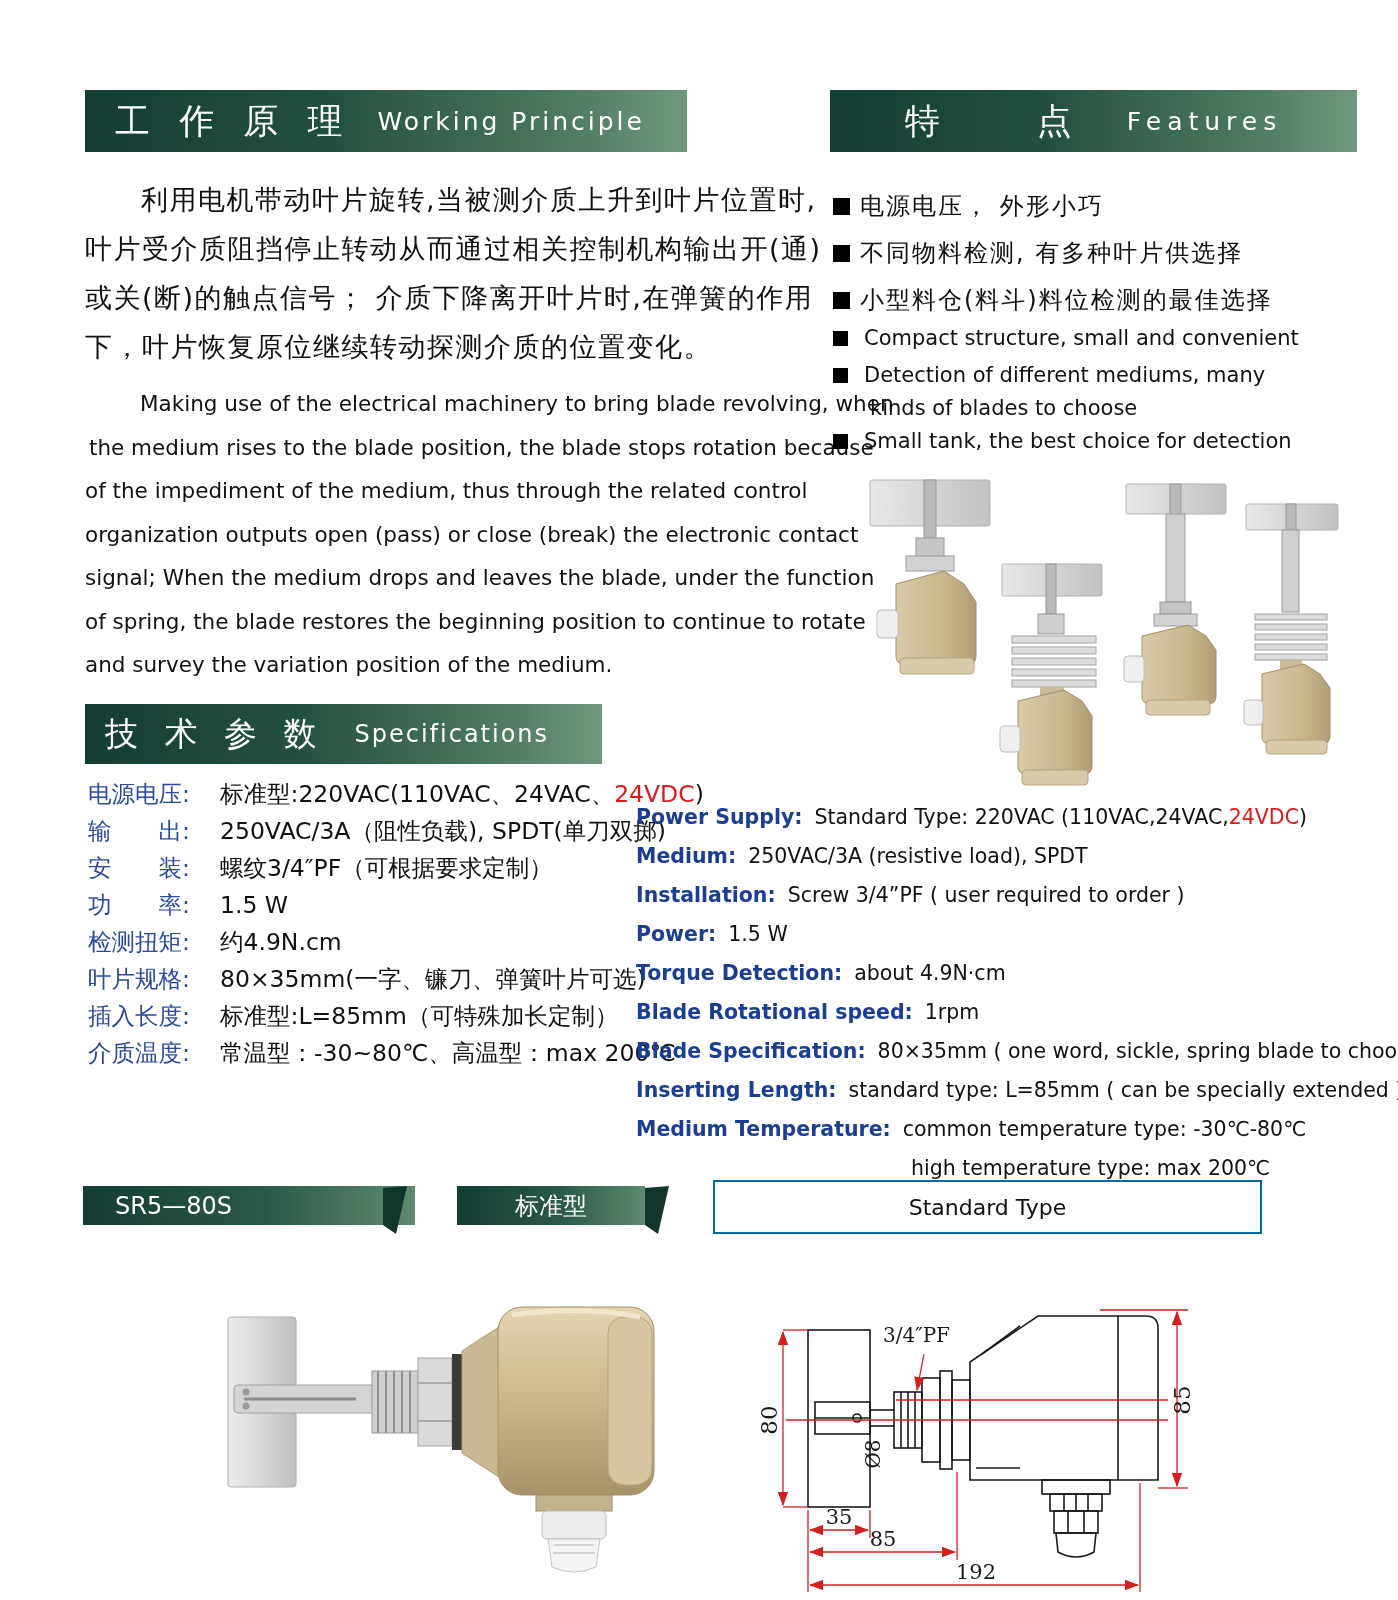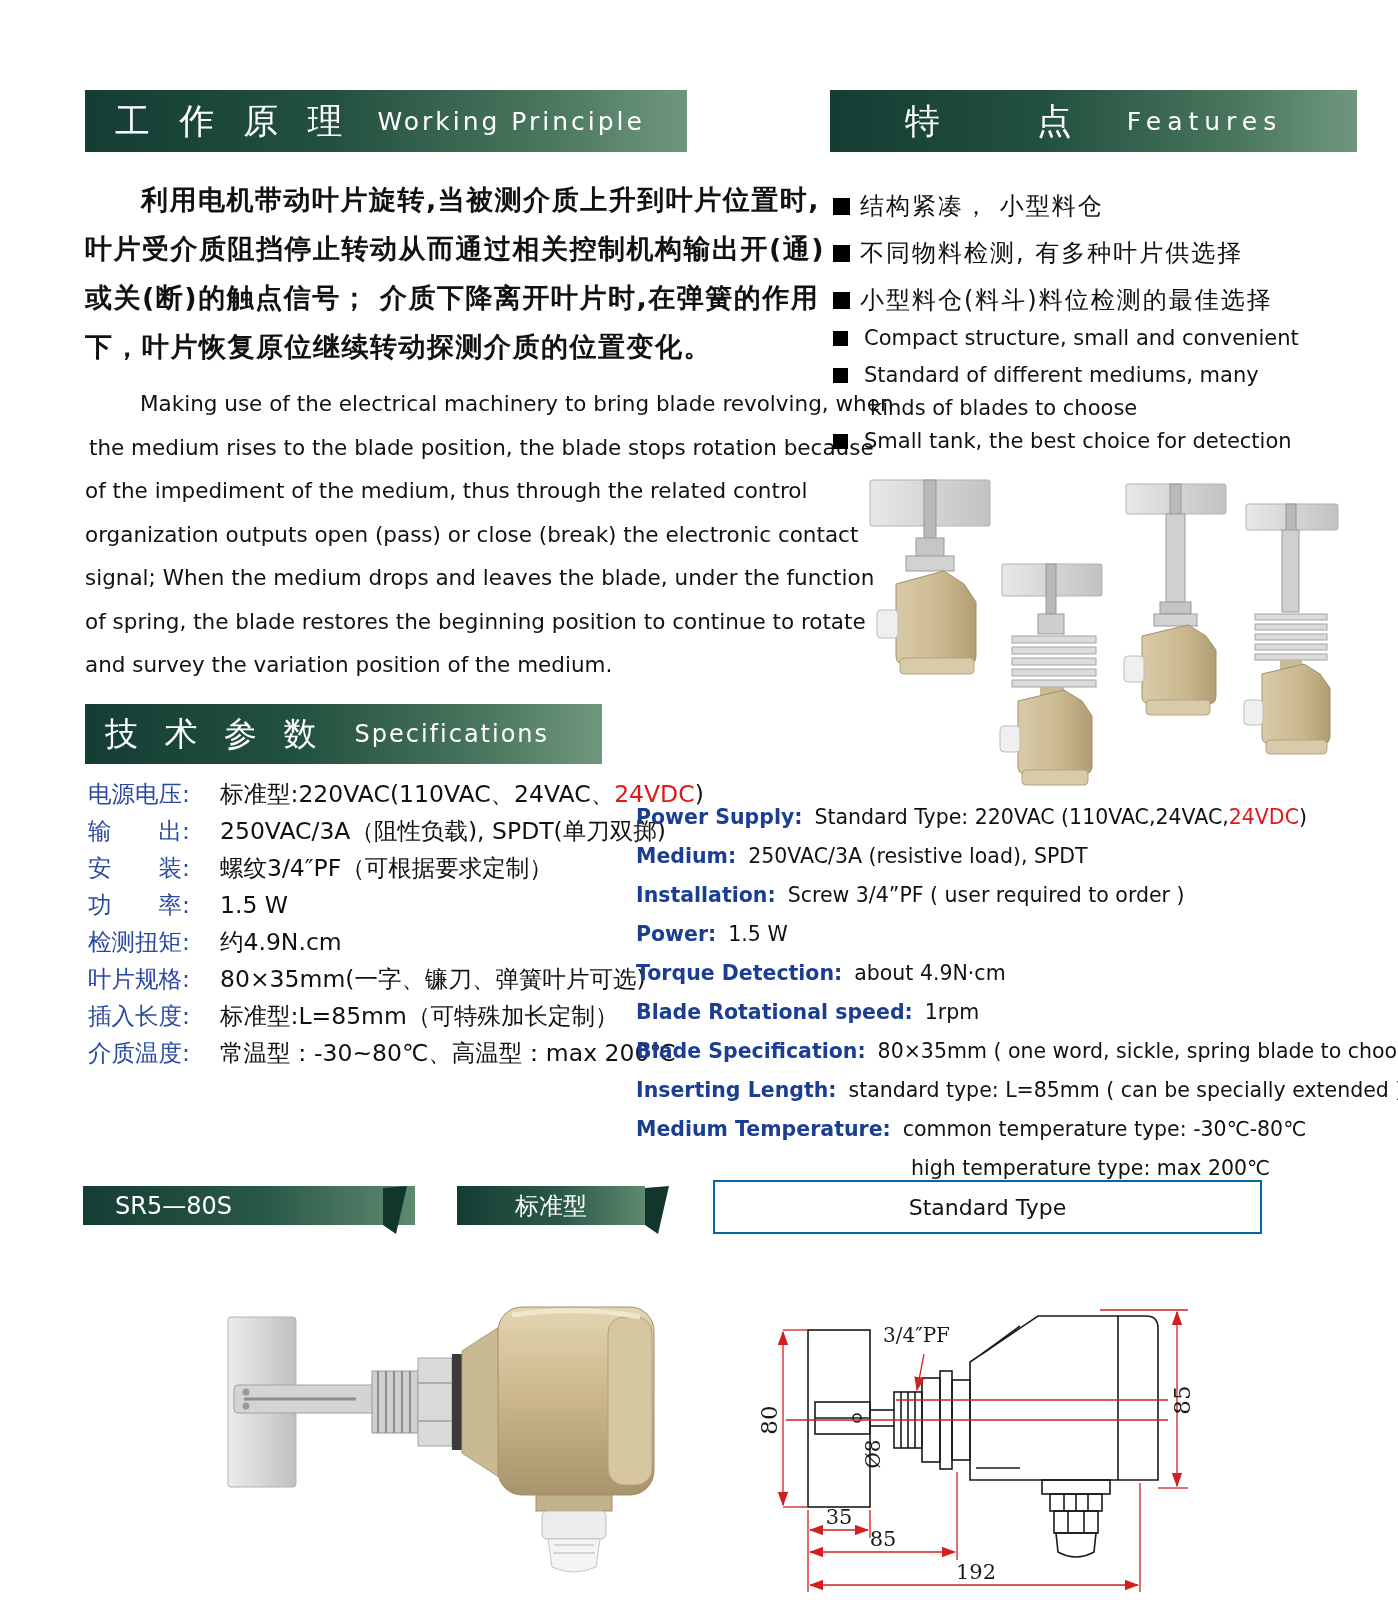--- a/index.html
+++ b/index.html
@@ -40,46 +40,46 @@
   <div class="abs banner" style="left:85px;top:90px;width:572px;height:62px;padding-left:30px;gap:26px;">
     <span class="zh">工 作 原 理</span>
     <span class="en">Working Principle</span>
   </div>
 
   <div class="abs banner" style="left:830px;top:90px;width:527px;height:62px;justify-content:center;gap:46px;">
     <span class="zh">特　　点</span>
     <span class="en" style="letter-spacing:6px;">Features</span>
   </div>
 
-  <div class="abs para-zh" style="left:85px;top:175px;width:715px;font-weight:bold;">
+  <div class="abs para-zh" style="left:85px;top:175px;width:715px;">
     <div style="text-indent:56px;">利用电机带动叶片旋转,当被测介质上升到叶片位置时,</div>
     <div>叶片受介质阻挡停止转动从而通过相关控制机构输出开(通)</div>
     <div>或关(断)的触点信号； 介质下降离开叶片时,在弹簧的作用</div>
     <div>下，叶片恢复原位继续转动探测介质的位置变化。</div>
   </div>
 
   <div class="abs para-en" style="left:85px;top:382px;width:720px;">
     <div style="text-indent:55px;">Making use of the electrical machinery to bring blade revolving, when</div>
     <div style="text-indent:4px;">the medium rises to the blade position, the blade stops rotation because</div>
     <div>of the impediment of the medium, thus through the related control</div>
     <div>organization outputs open (pass) or close (break) the electronic contact</div>
     <div>signal; When the medium drops and  leaves the blade, under the function</div>
     <div>of spring, the blade restores the beginning position to continue to rotate</div>
     <div>and survey the variation position of the medium.</div>
   </div>
 
   <div class="abs" style="left:833px;top:183px;">
-    <div class="feat-zh-line"><span class="sq"></span><span>结构紧凑， 小型料仓</span></div>
+    <div class="feat-zh-line"><span class="sq"></span><span>电源电压， 外形小巧</span></div>
     <div class="feat-zh-line"><span class="sq"></span><span>不同物料检测, 有多种叶片供选择</span></div>
     <div class="feat-zh-line"><span class="sq"></span><span>小型料仓(料斗)料位检测的最佳选择</span></div>
   </div>
 
   <div class="abs" style="left:833px;top:322px;">
     <div class="feat-en-line"><span class="sq sq-sm"></span><span>Compact structure, small and convenient</span></div>
-    <div class="feat-en-line" style="margin-top:4px;"><span class="sq sq-sm"></span><span>Standard of different mediums, many</span></div>
+    <div class="feat-en-line" style="margin-top:4px;"><span class="sq sq-sm"></span><span>Detection of different mediums, many</span></div>
     <div class="feat-en-line" style="margin-left:37px;"><span>kinds of blades to choose</span></div>
     <div class="feat-en-line"><span class="sq sq-sm"></span><span>Small tank, the best choice for detection</span></div>
   </div>
 
   <svg class="abs" style="left:830px;top:462px;" width="530" height="330" viewBox="0 0 530 330">
     <defs>
       <linearGradient id="gold" x1="0" y1="0" x2="1" y2="0">
         <stop offset="0" stop-color="#d9cba8"></stop>
           <stop offset="0.55" stop-color="#cbb98f"></stop>
           <stop offset="1" stop-color="#b09d74"></stop>

